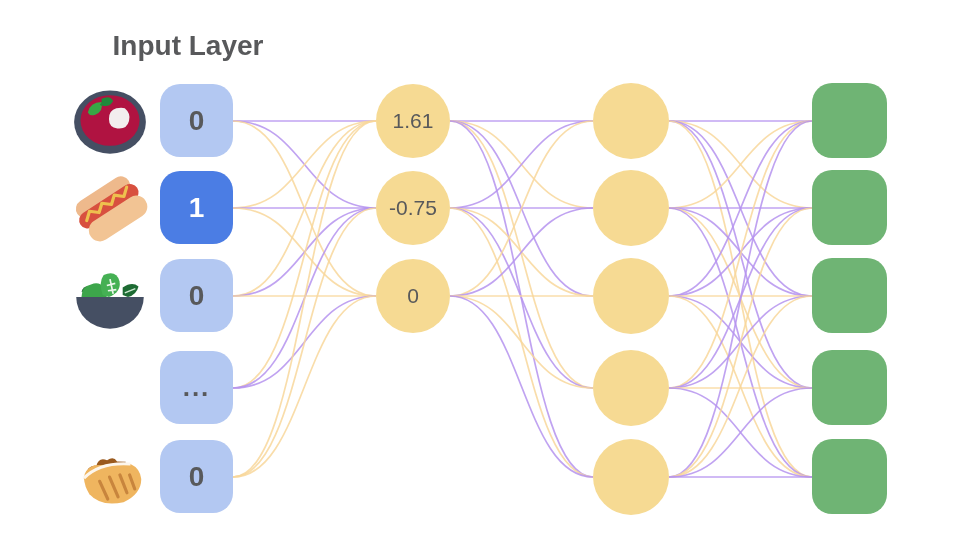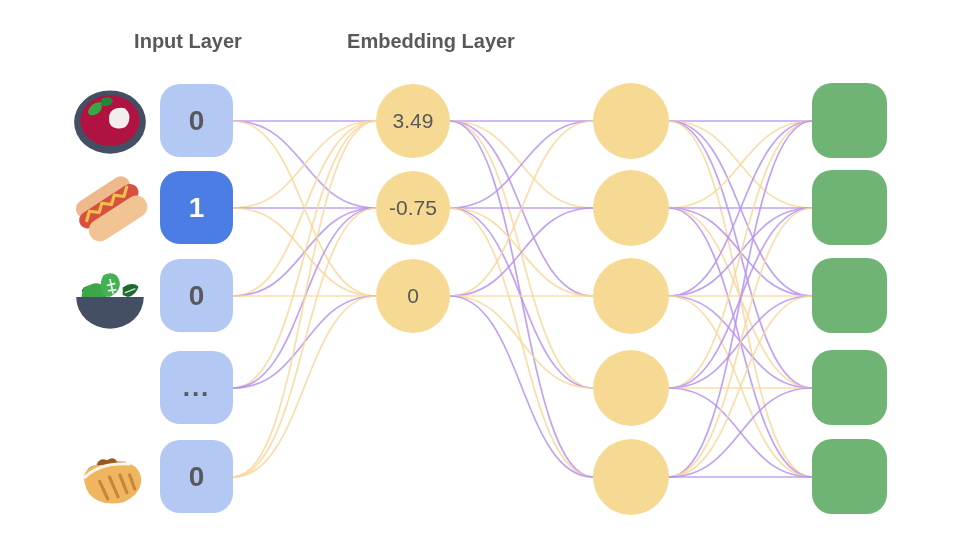--- a/index.html
+++ b/index.html
@@ -1,20 +1,20 @@
 <!DOCTYPE html>
 <html style="--blue: #b3c8f2; --blue-active: #4b7de4; --yellow: #f6da93; --green: #6fb474; --text: #58595b;"><head>
 <meta charset="utf-8">
 <style>
   html,body{margin:0;padding:0;background:#ffffff;}
   body{font-family:"Liberation Sans", sans-serif;}
   .stage{position:relative;width:960px;height:540px;margin:0 auto;background:#ffffff;overflow:hidden;}
   #edge-svg{position:absolute;left:0;top:0;z-index:1;}
   #edge-svg path{fill:none;stroke-width:1.7;stroke-opacity:0.85;}
-  .hdr{position:absolute;top:30px;transform:translateX(-50%);font-size:20px;font-weight:700;
+  .hdr{position:absolute;top:30px;transform:translateX(-50%);font-size:28px;font-weight:700;
        color:var(--text,#58595b);white-space:nowrap;z-index:3;}
   .node{position:absolute;z-index:2;display:flex;align-items:center;justify-content:center;}
   .in{left:160px;width:73px;height:73px;border-radius:20px;background:var(--blue,#b3c8f2);}
   .in .val{font-size:28px;font-weight:700;color:var(--text,#58595b);}
   .in.active{background:var(--blue-active,#4b7de4);}
   .in.active .val{color:#ffffff;}
   .in .val.dots{letter-spacing:2px;font-size:26px;line-height:0.4;}
   .emb{left:376px;width:74px;height:74px;border-radius:50%;background:var(--yellow,#f6da93);}
   .emb .val{font-size:21px;font-weight:400;color:var(--text,#58595b);}
   .hid{left:593px;width:76px;height:76px;border-radius:50%;background:var(--yellow,#f6da93);}
@@ -79,21 +79,20 @@
       <path d="M669,388 C740.5,388 740.5,388 812,388" stroke="#f8d79b"></path>
       <path d="M669,388 C740.5,388 740.5,477 812,477" stroke="#b593ee"></path>
       <path d="M669,477 C740.5,477 740.5,121 812,121" stroke="#b593ee"></path>
       <path d="M669,477 C740.5,477 740.5,208 812,208" stroke="#f8d79b"></path>
       <path d="M669,477 C740.5,477 740.5,296 812,296" stroke="#f8d79b"></path>
       <path d="M669,477 C740.5,477 740.5,388 812,388" stroke="#b593ee"></path>
       <path d="M669,477 C740.5,477 740.5,477 812,477" stroke="#b593ee"></path>
     </svg>
 
   <div class="hdr" style="left:188px;">Input Layer</div>
-  <div class="hdr" style="left:431px;">Embedding Layer</div>
 
   <div class="icon" style="top:83px;">
     <svg viewBox="0 0 72 72">
       <ellipse cx="36" cy="37" rx="34" ry="30" fill="#454f63"></ellipse>
       <ellipse cx="36" cy="35.5" rx="28" ry="24" fill="#b01341"></ellipse>
       <path d="M50,24 q6,5 4,12 q-2,8 -11,7 q-8,-1 -8,-9 q0,-8 7,-10 q5,-1 8,0 z" fill="#f2eeee"></path>
       <path d="M15,28 q2,-10 13,-10 q2,9 -6,12 q-5,2 -7,-2 z" fill="#38a845"></path>
       <path d="M28,15 q8,-4 11,2 q-4,7 -11,4 z" fill="#1f8a3b"></path>
       <path d="M27,21 l6,-4" stroke="#1f8a3b" stroke-width="2" fill="none"></path>
     </svg>
@@ -142,21 +141,21 @@
     <span class="val">0</span>
     </div>
   <div class="node in" style="top:351px;">
     <span class="val dots">...</span>
     </div>
   <div class="node in" style="top:440px;">
     <span class="val">0</span>
     </div>
 
   <div class="node emb" style="top:84px;">
-    <span class="val">3.49</span>
+    <span class="val">1.61</span>
     </div>
   <div class="node emb" style="top:171px;justify-content:center;">
     <span class="val">-0.75</span>
     </div>
   <div class="node emb" style="top:259px;">
     <span class="val">0</span>
     </div>
 
   <div class="node hid" style="top:83px;"></div>
   <div class="node hid" style="top:170px;"></div>

